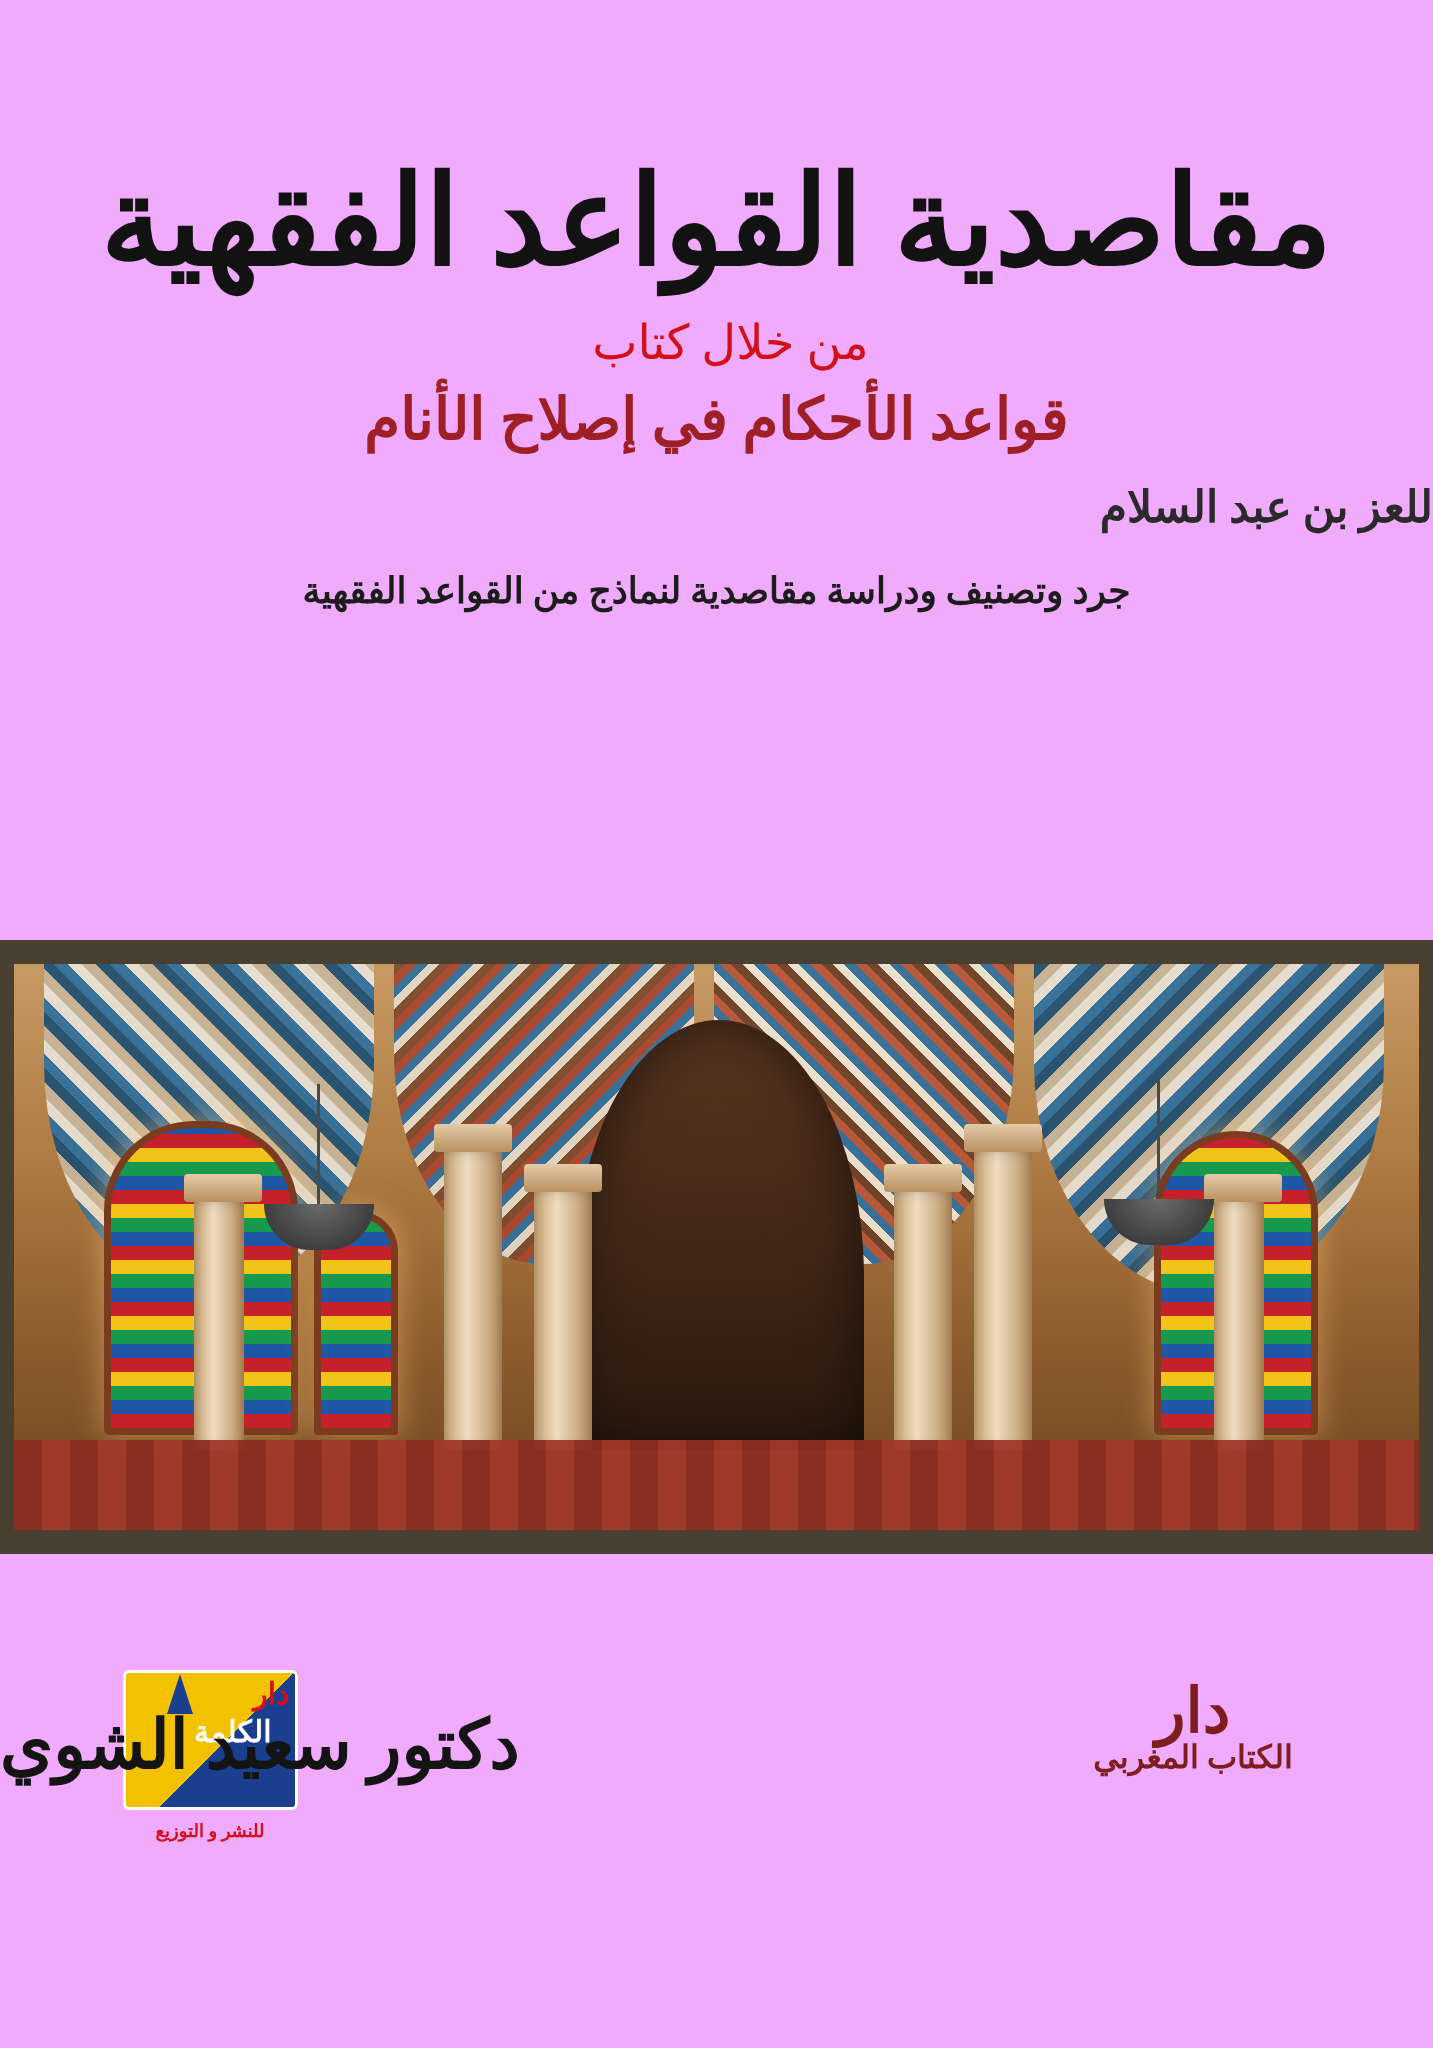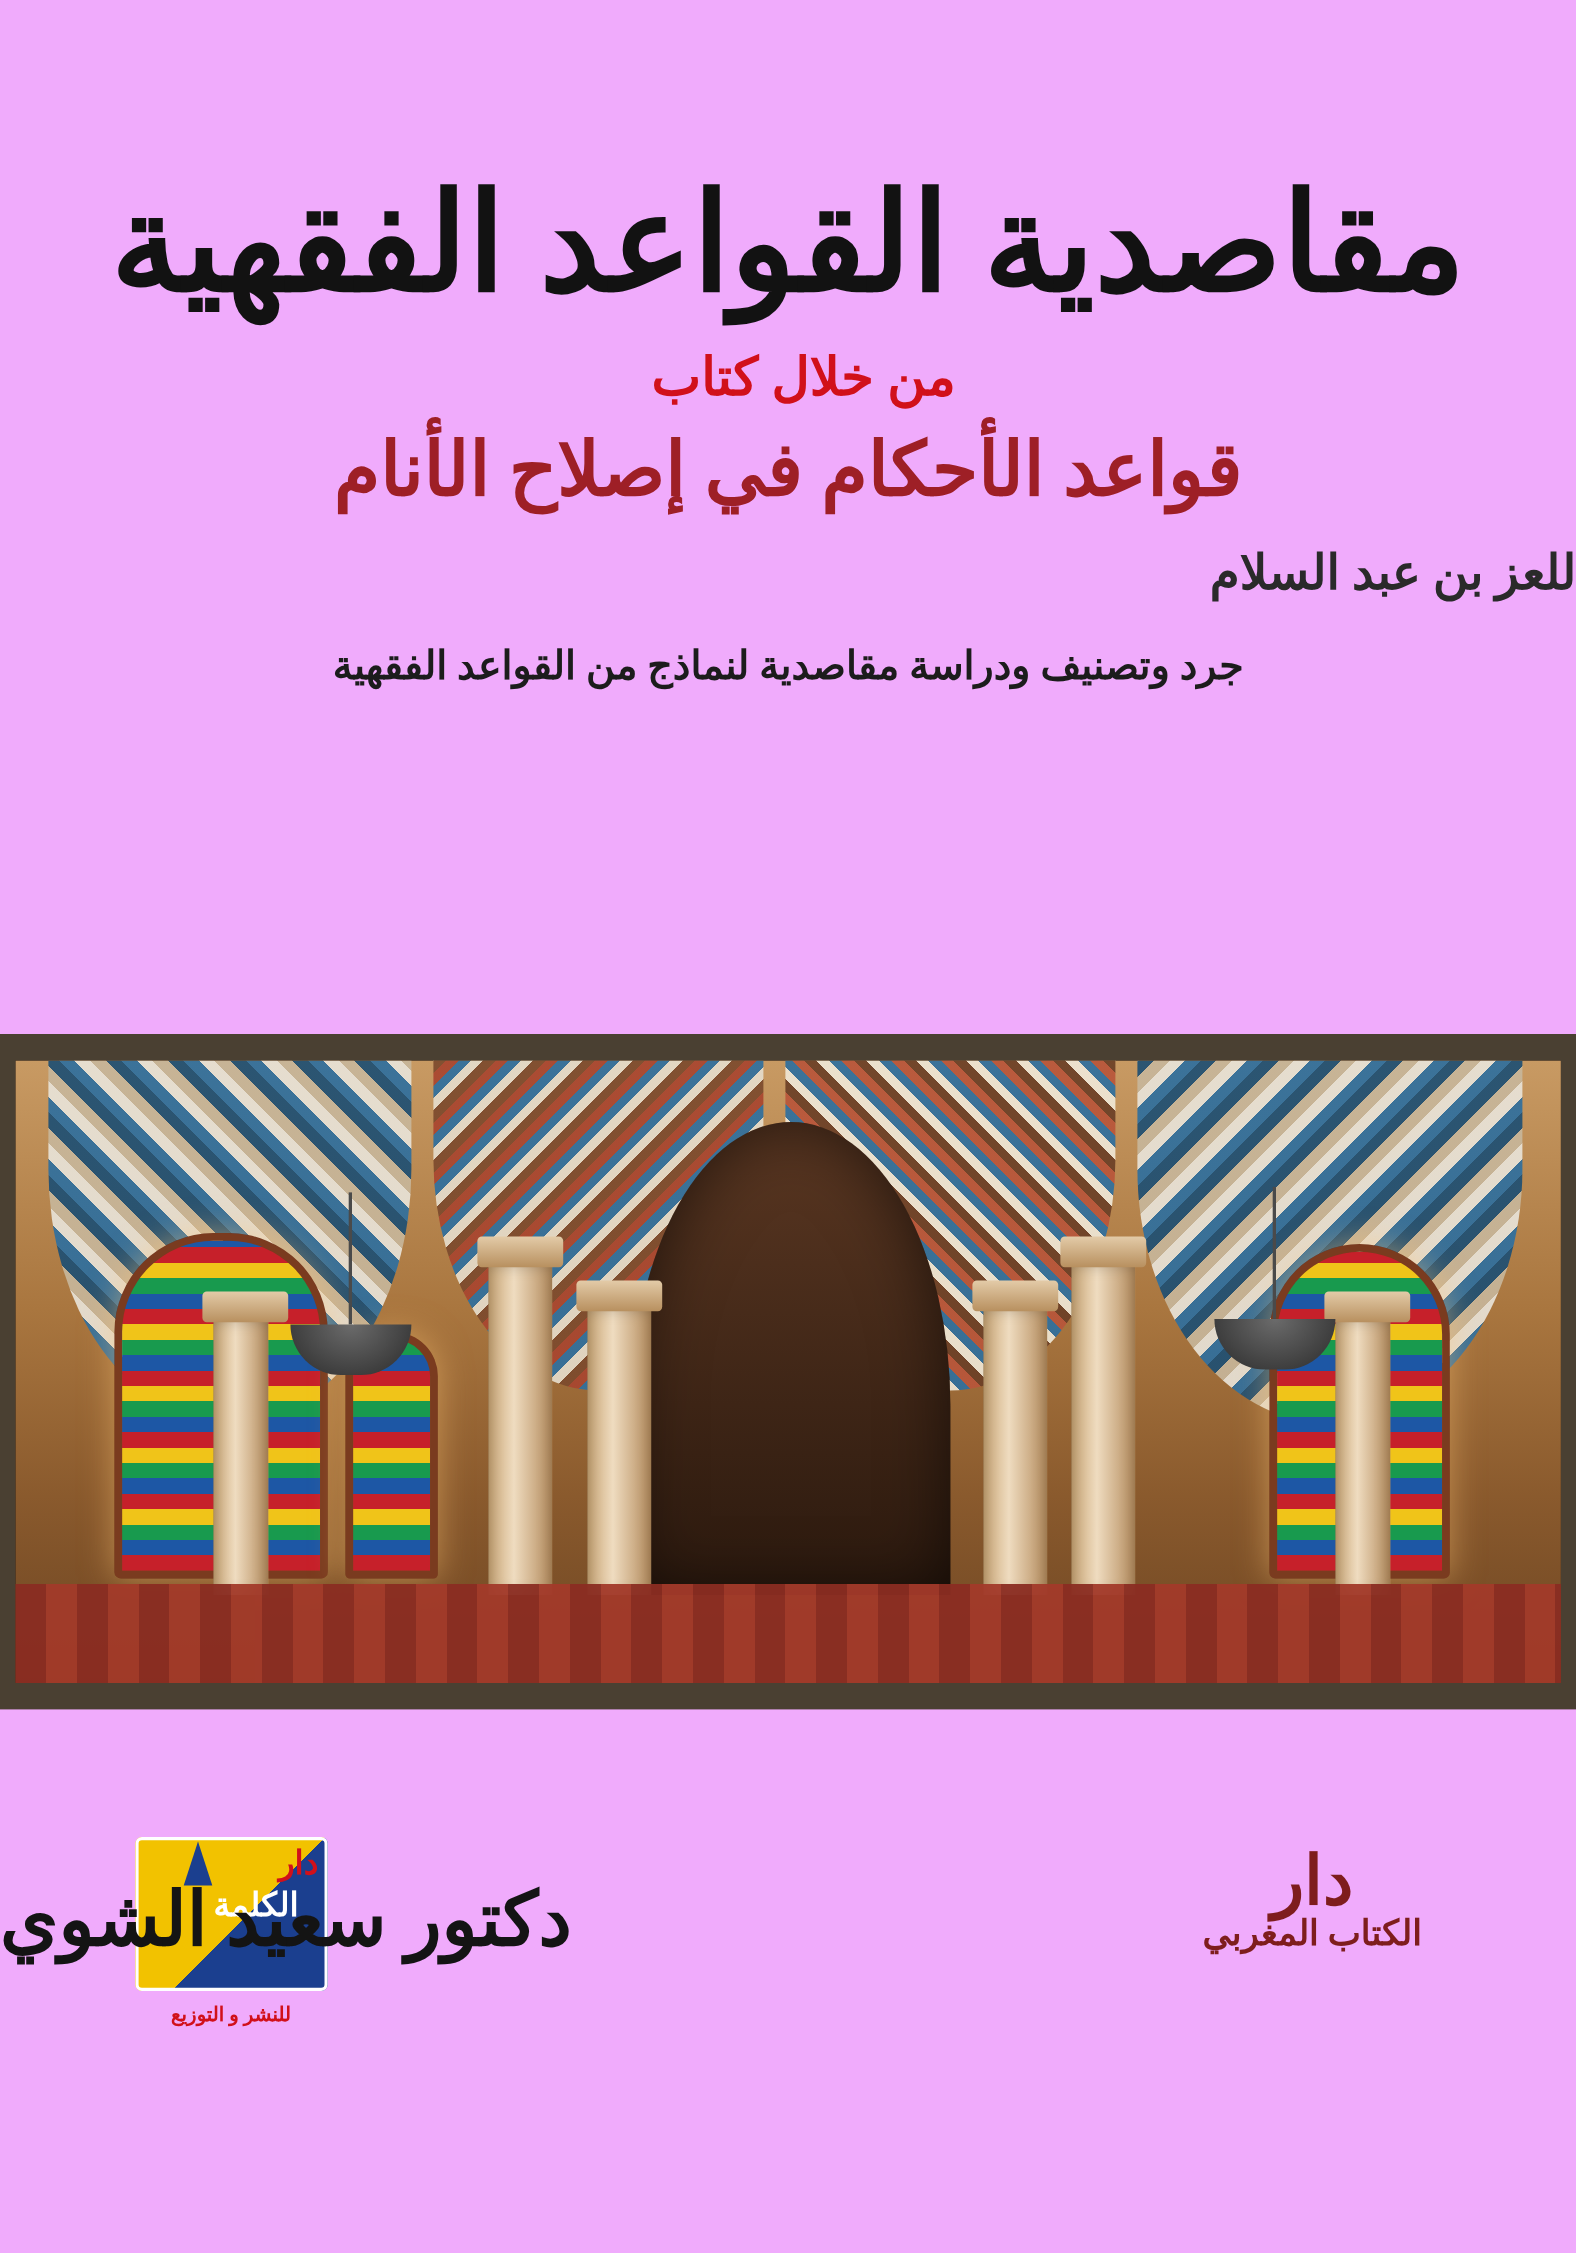--- a/index.html
+++ b/index.html
@@ -37,28 +37,28 @@
     font-weight: 700;
     color: #121212;
     letter-spacing: -2px;
     margin: 0 60px;
   }
 
   .sub-red-small {
     margin-top: 18px;
     font-size: 48px;
     color: #d1101a;
-    font-weight: 700;
+    font-weight: 400;
     letter-spacing: -1px;
     margin-left: 28px;
   }
 
   .book-title {
     margin-top: 14px;
-    font-size: 68px;
+    font-size: 58px;
     line-height: 1.25;
     font-weight: 700;
     color: #9e1f26;
     letter-spacing: -1px;
     padding: 0 90px;
   }
 
   .author-line {
     margin-top: 22px;
     font-size: 44px;

